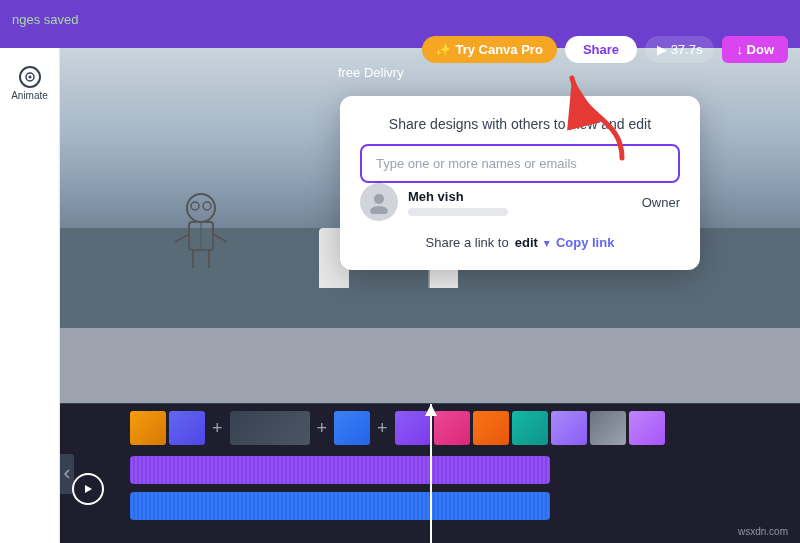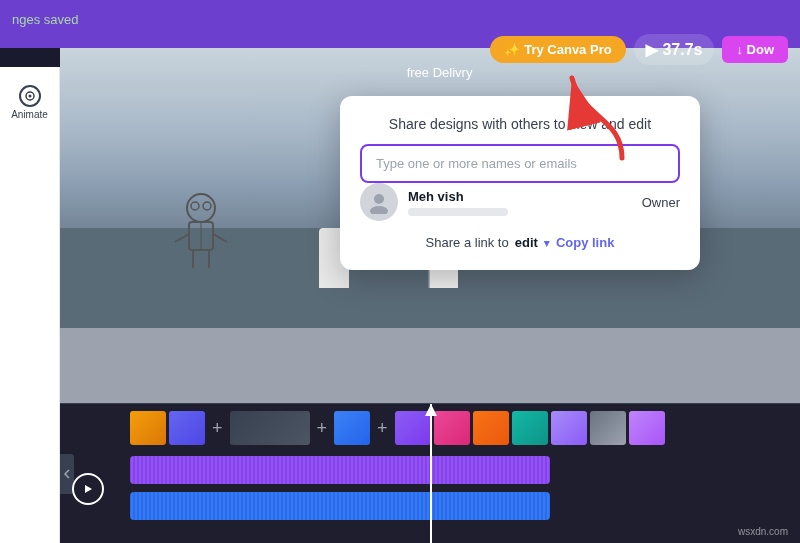--- a/index.html
+++ b/index.html
@@ -64,22 +64,22 @@
       font-weight: 700;
       cursor: pointer;
       position: relative;
     }
     .btn-timer {
       background: rgba(255,255,255,0.15);
       color: #fff;
       border: none;
       border-radius: 20px;
       padding: 6px 12px;
-      font-size: 16px;
-      font-weight: 700;
+      font-size: 13px;
+      font-weight: 400;
       cursor: pointer;
       display: flex;
       align-items: center;
       gap: 6px;
     }
     .btn-download {
       background: #d946ef;
       color: #fff;
       border: none;
       border-radius: 6px;
@@ -99,21 +99,20 @@
     
     .sidebar {
       width: 60px;
       background: #fff;
       border-right: 1px solid #e5e7eb;
       display: flex;
       flex-direction: column;
       align-items: center;
       padding-top: 12px;
       gap: 8px;
-      margin-top: 19px;
     }
     .sidebar-item {
       display: flex;
       flex-direction: column;
       align-items: center;
       gap: 2px;
       padding: 6px;
       border-radius: 8px;
       cursor: pointer;
       width: 50px;
@@ -429,20 +428,21 @@
 </head>
 <body>
 
 <div class="topbar">
   <div class="topbar-left">
     <span class="changes-saved">nges saved</span>
   </div>
   <div class="topbar-right">
     <button class="btn-free-delivery">free Delivry</button>
     <button class="btn-try-canva">✨ Try Canva Pro</button>
+    <button class="btn-share">Share</button>
     <button class="btn-timer">▶ 37.7s</button>
     <button class="btn-download">↓ Dow</button>
   </div>
 </div>
 
 <div class="main-area">
 
   <div class="sidebar">
     <div class="sidebar-item">
       <div class="animate-icon">

